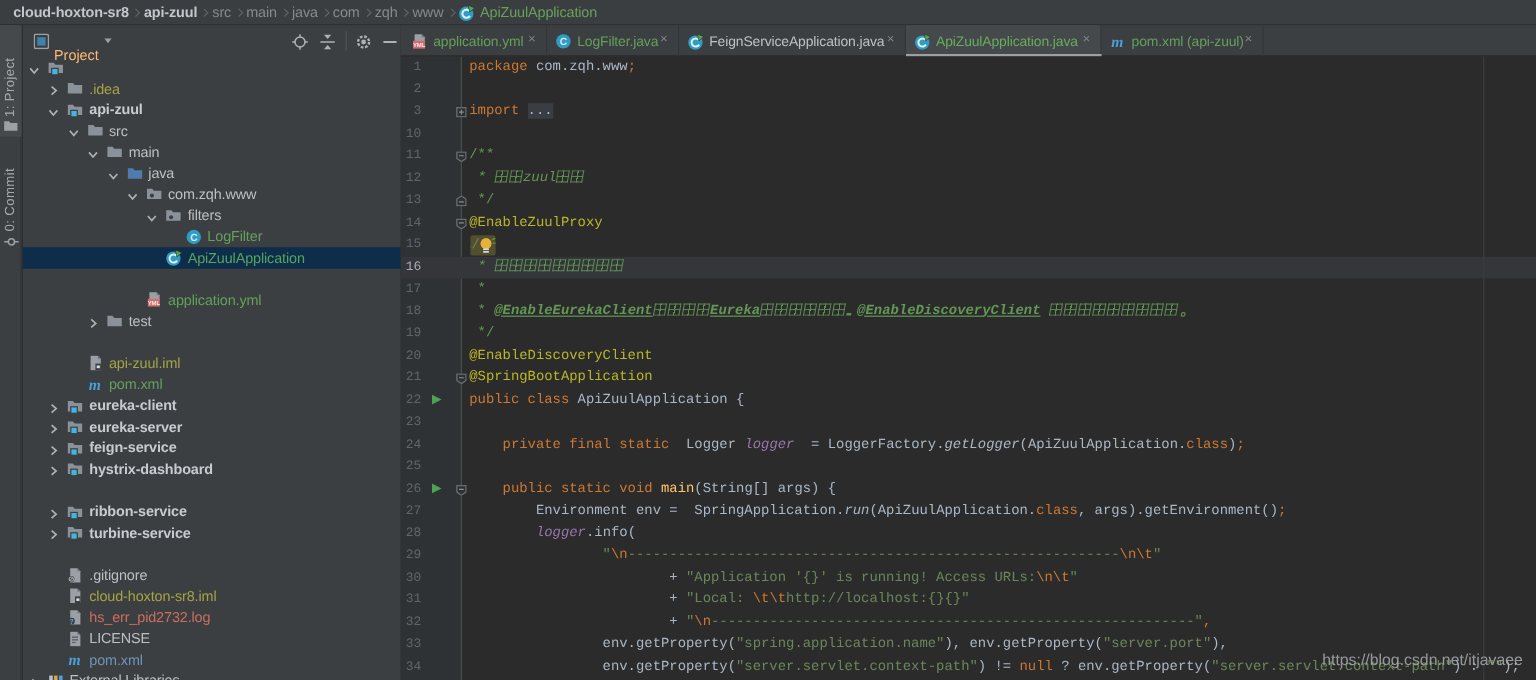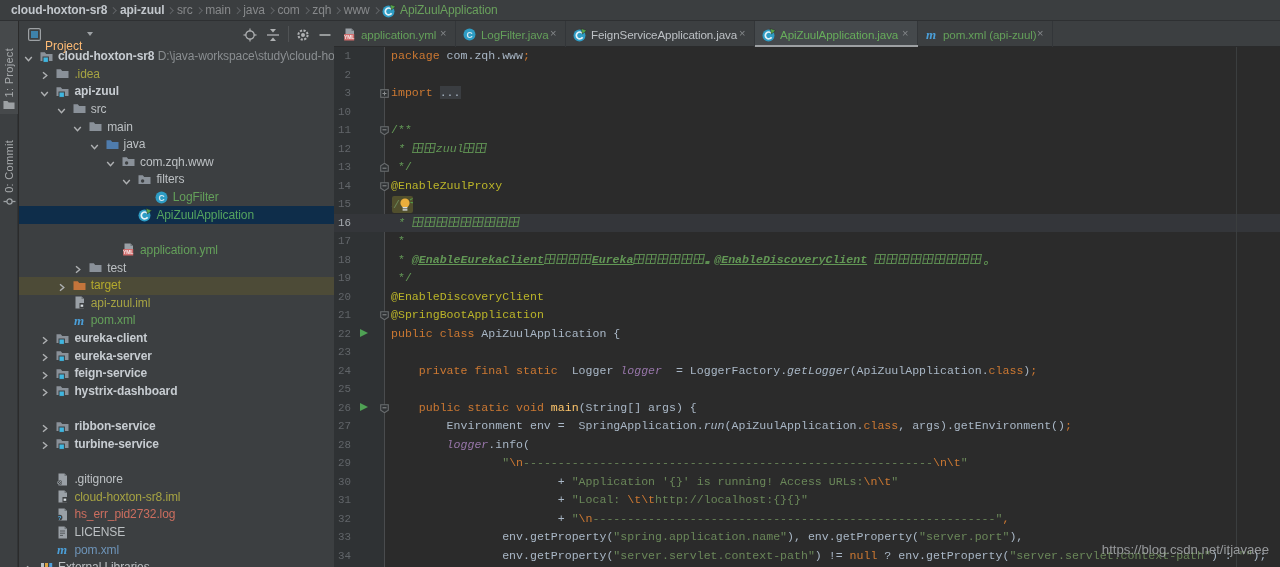--- a/index.html
+++ b/index.html
@@ -134,21 +134,20 @@
         </svg>
 </div>
 <div class="trow" style="top:26.50px;">
         <span class="cv" style="left:5.0px"><svg width="9" height="9" viewBox="0 0 9 9">
             <path d="M1.2 3 L4.5 6.8 L7.8 3" fill="none" stroke="#AFB1B3" stroke-width="1.4"></path>
           </svg></span>
         <span class="ic" style="left:21.0px"><svg width="13" height="13" viewBox="0 0 13 13">
             <path d="M0.5 2.2 h4.3 l1.4 1.7 h6.3 v7 h-12 z" fill="#8A9199"></path>
             <rect x="3" y="7" width="5.4" height="5.4" fill="#40B6E0" stroke="#3C3F41" stroke-width="1"></rect>
           </svg></span>
-        <span class="lb" style="left:39.0px"><span class="bold">cloud-hoxton-sr8</span> <span style="color:#8A8E91">D:\java-workspace\study\cloud-ho</span></span>
       </div>
 <div class="trow" style="top:44.13px;">
         <span class="cv" style="left:21.4px"><svg width="9" height="9" viewBox="0 0 9 9">
             <path d="M3 1.2 L6.8 4.5 L3 7.8" fill="none" stroke="#AFB1B3" stroke-width="1.4"></path>
           </svg></span>
         <span class="ic" style="left:37.4px"><svg width="13" height="13" viewBox="0 0 13 13">
             <path d="M0.5 2.2 h4.3 l1.4 1.7 h6.3 v7 h-12 z" fill="#8A9199"></path>
           </svg></span>
         <span class="lb" style="left:55.4px"><span class="olive">.idea</span></span>
       </div>
@@ -234,29 +233,20 @@
         <span class="lb" style="left:121.0px"><span class="green">application.yml</span></span>
       </div>
 <div class="trow" style="top:238.06px;">
         <span class="cv" style="left:54.2px"><svg width="9" height="9" viewBox="0 0 9 9">
             <path d="M3 1.2 L6.8 4.5 L3 7.8" fill="none" stroke="#AFB1B3" stroke-width="1.4"></path>
           </svg></span>
         <span class="ic" style="left:70.2px"><svg width="13" height="13" viewBox="0 0 13 13">
             <path d="M0.5 2.2 h4.3 l1.4 1.7 h6.3 v7 h-12 z" fill="#8A9199"></path>
           </svg></span>
         <span class="lb" style="left:88.2px">test</span>
-      </div>
-<div class="trow" style="top:255.69px;background:#4D4B37;">
-        <span class="cv" style="left:37.8px"><svg width="9" height="9" viewBox="0 0 9 9">
-            <path d="M3 1.2 L6.8 4.5 L3 7.8" fill="none" stroke="#AFB1B3" stroke-width="1.4"></path>
-          </svg></span>
-        <span class="ic" style="left:53.8px"><svg width="13" height="13" viewBox="0 0 13 13">
-            <path d="M0.5 2.2 h4.3 l1.4 1.7 h6.3 v7 h-12 z" fill="#C4753B"></path>
-          </svg></span>
-        <span class="lb" style="left:71.8px"><span class="tgt">target</span></span>
       </div>
 <div class="trow" style="top:273.32px;">
         <span class="ic" style="left:53.8px"><svg width="13" height="13" viewBox="0 0 13 13">
             <path d="M2.5 0.5 h6 l2.5 2.5 v9.5 h-8.5 z" fill="#9AA0A6"></path>
             <path d="M8.5 0.5 l2.5 2.5 h-2.5 z" fill="#6E7479"></path>
             <rect x="6.5" y="7" width="4.5" height="5.5" fill="#3C3F41"></rect>
             <rect x="7.6" y="8.6" width="2.6" height="2.2" fill="#D8DDE0"></rect>
           </svg></span>
         <span class="lb" style="left:71.8px"><span class="olive">api-zuul.iml</span></span>
       </div>

